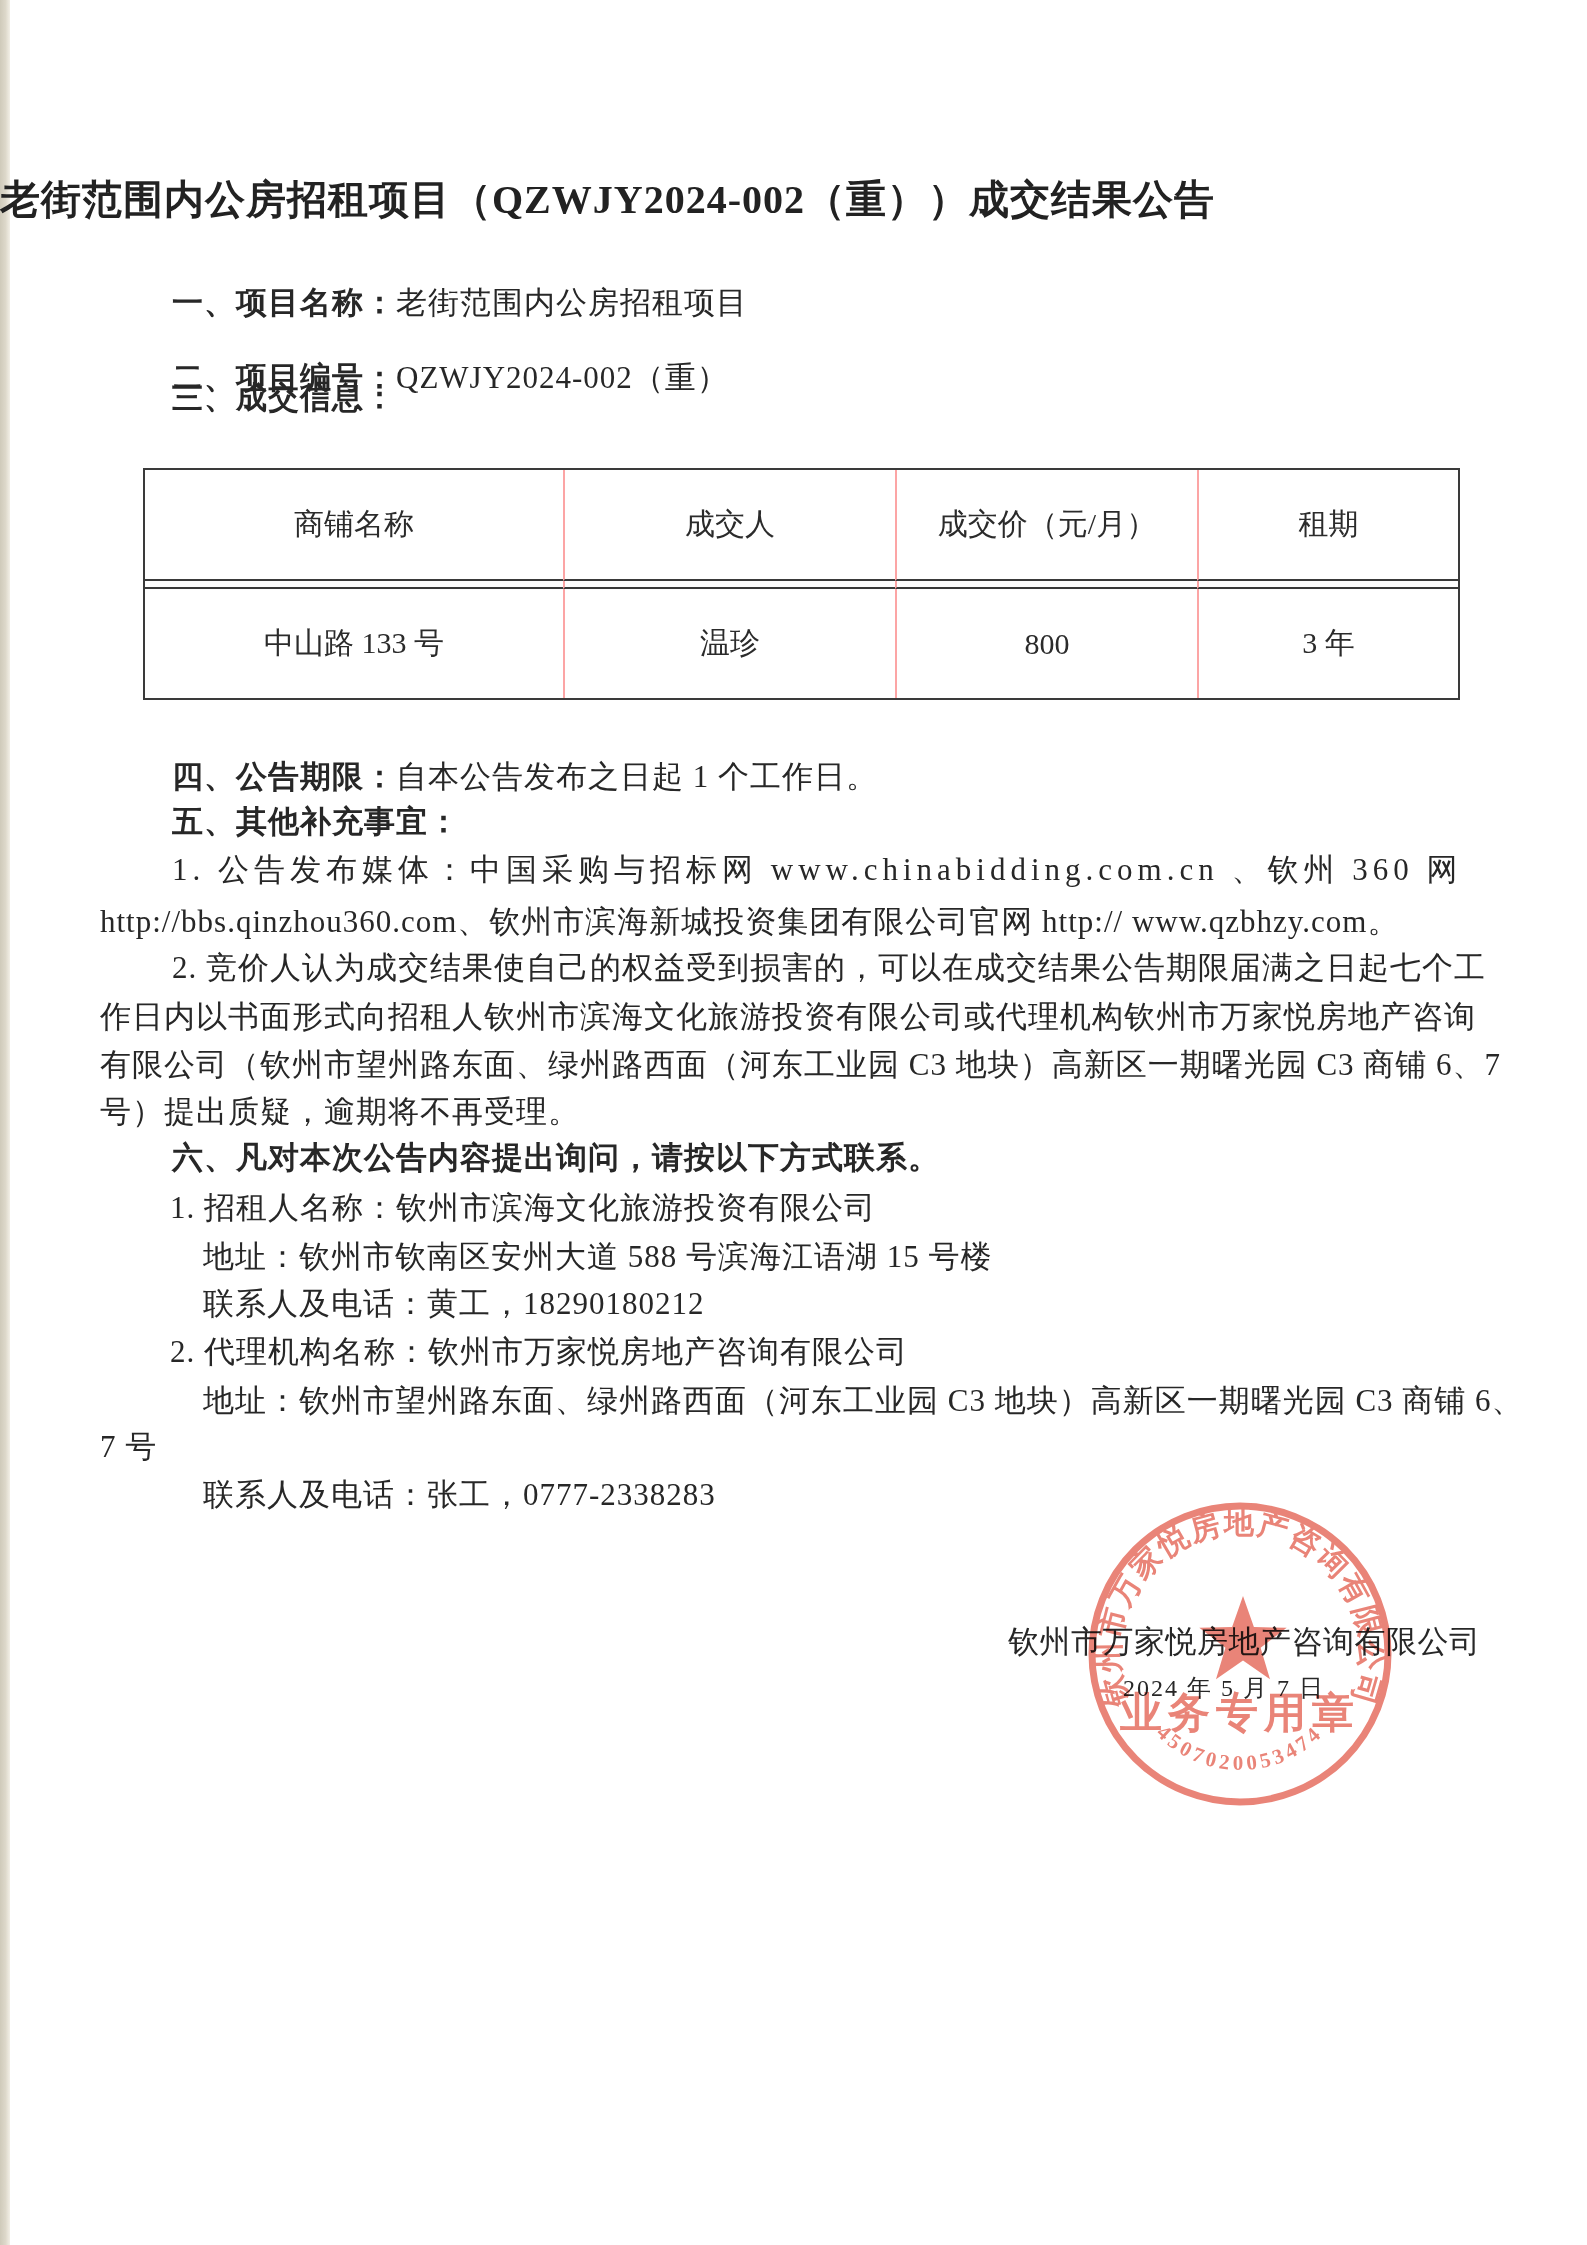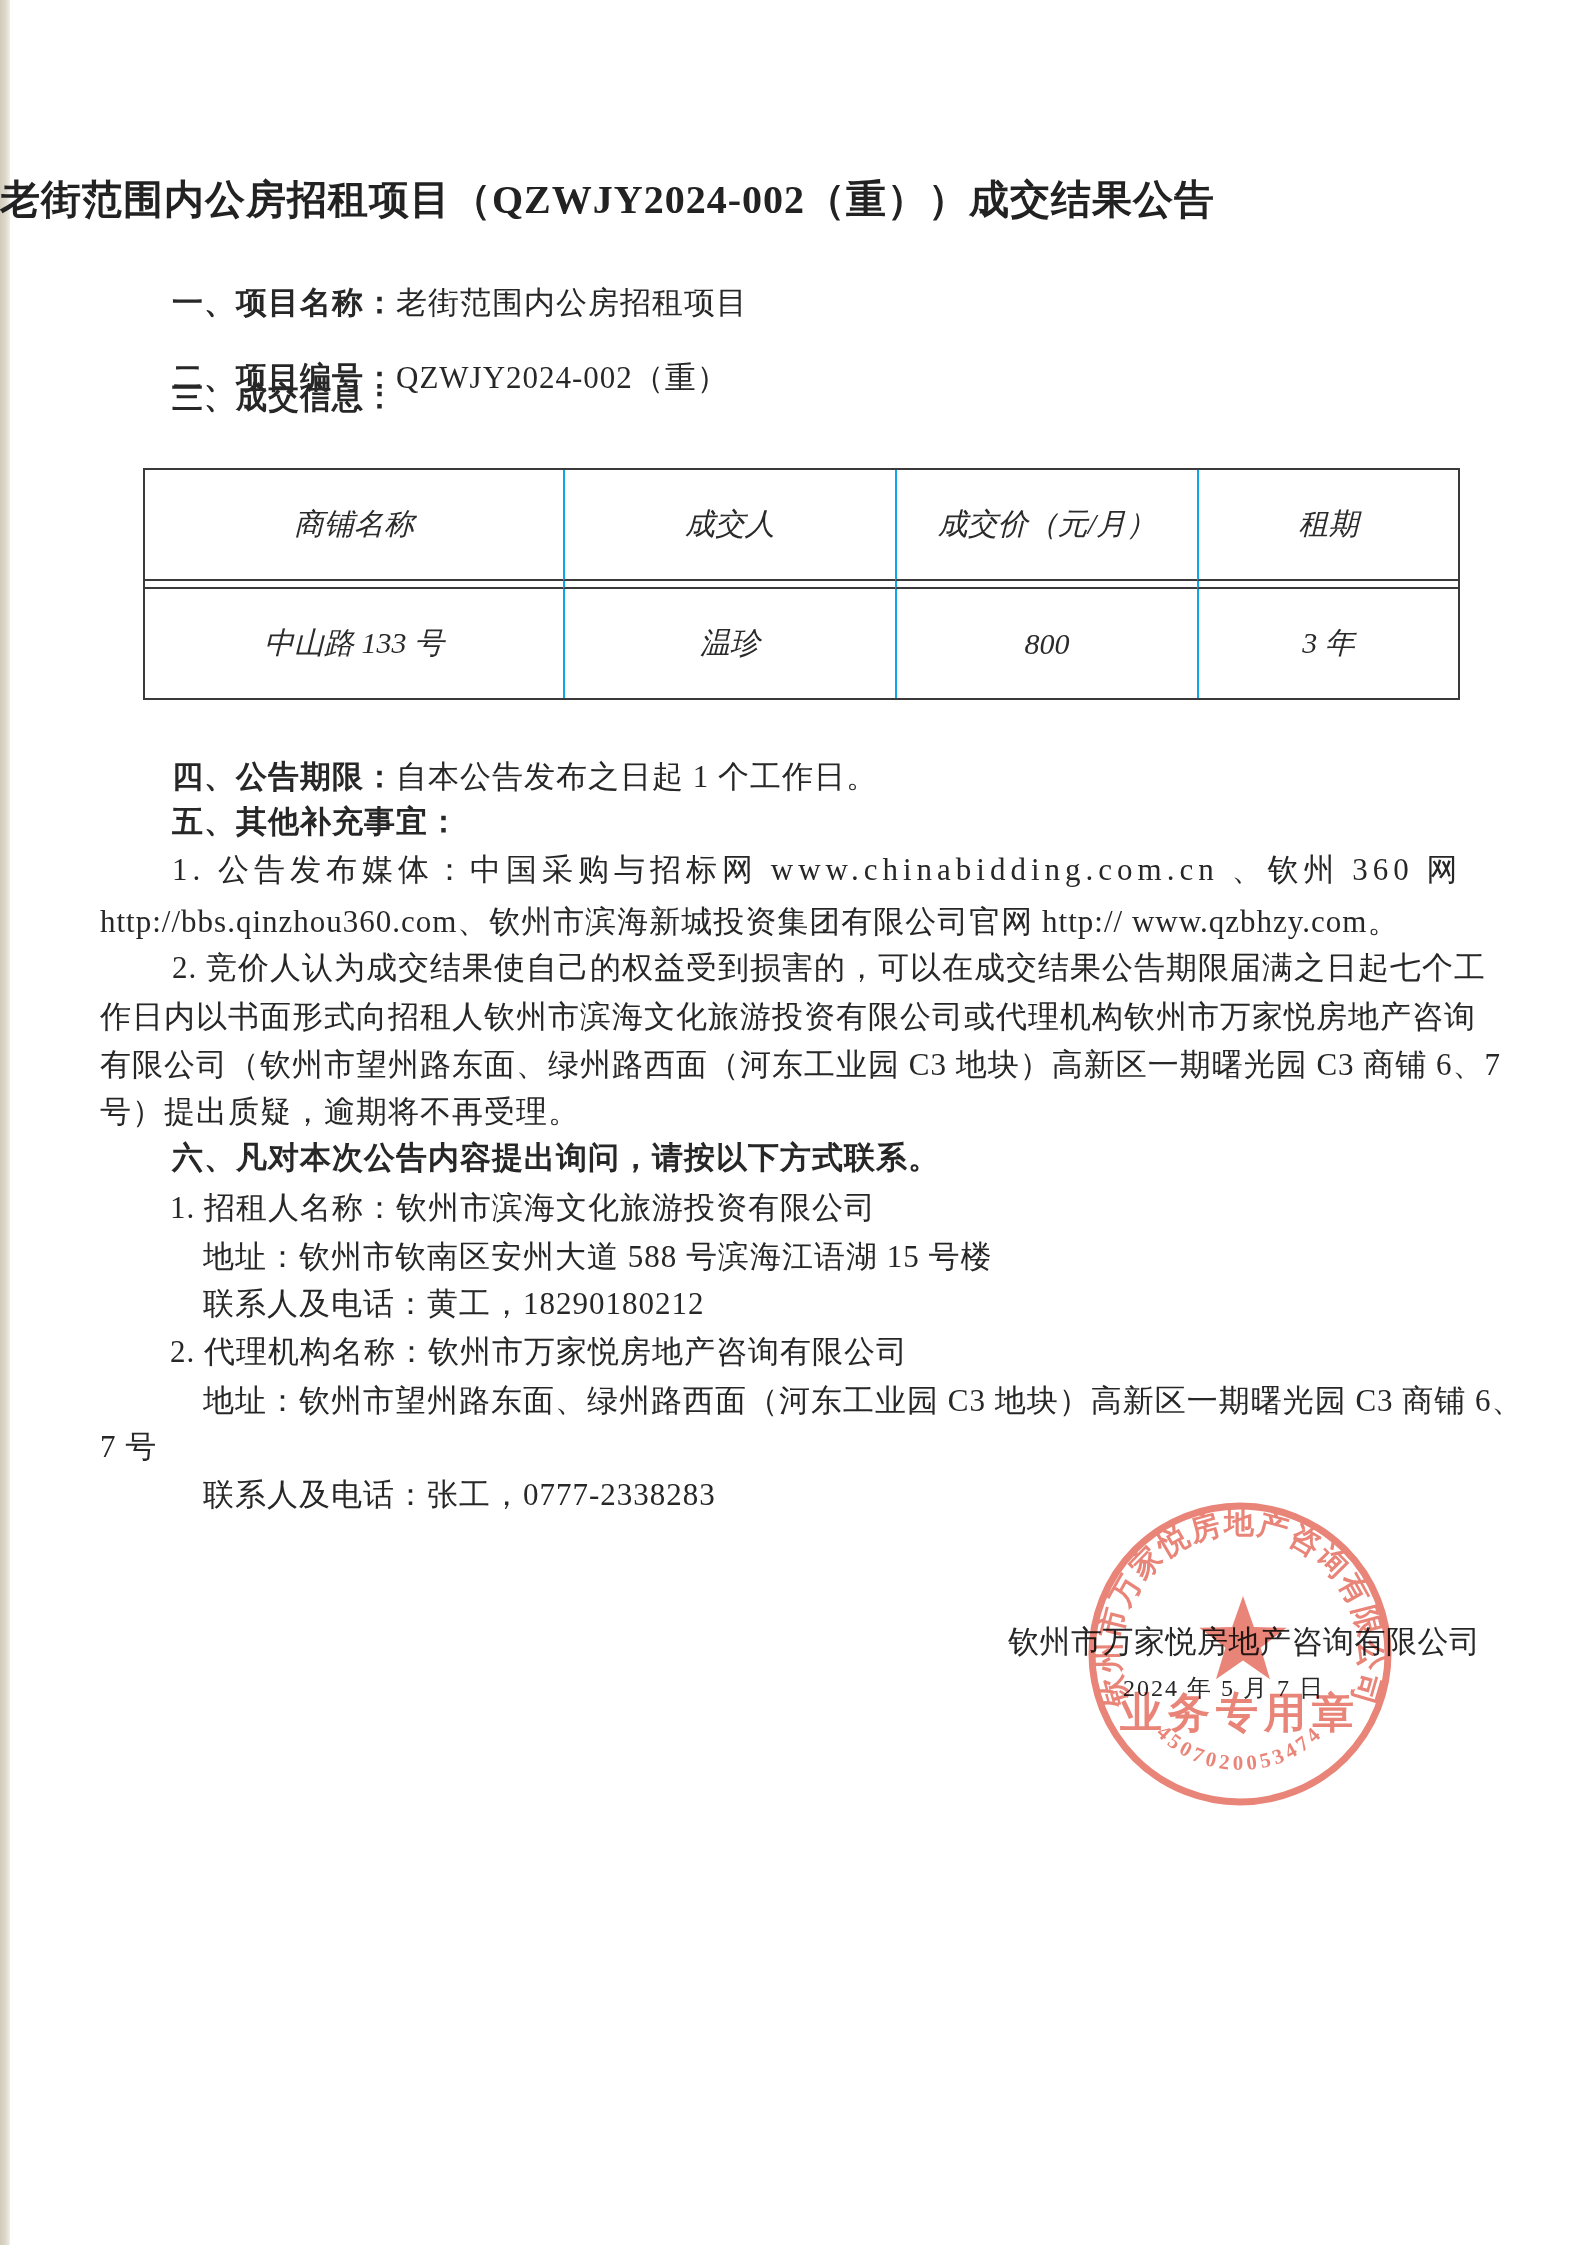--- a/index.html
+++ b/index.html
@@ -20,25 +20,24 @@
   .line{
     position:absolute;font-size:31px;line-height:42px;white-space:nowrap;
     letter-spacing:1px;color:#272727;
   }
   .lbl{font-weight:bold;}
   .stretch{letter-spacing:5px;}
   table.deal{
     position:absolute;left:143px;top:468px;width:1307px;height:232px;
     border-collapse:separate;border-spacing:0;border:2px solid #3a3a3a;
     table-layout:fixed;
-    font-style:italic;
   }
   table.deal td{
     text-align:center;vertical-align:middle;font-size:30px;color:#2b2b2b;
-    border-left:2px solid #0ea5e9;padding:0;
+    border-left:2px solid #fca5a5;padding:0;
   }
   table.deal td:first-child{border-left:none;}
   tr.hdr td{height:109px;border-bottom:2px solid #3a3a3a;}
   tr.gap td{height:6px;border-bottom:2px solid #3a3a3a;}
   tr.data td{height:109px;}
   .sig-company{
     position:absolute;top:1621px;left:1008px;font-size:31px;line-height:42px;
     white-space:nowrap;letter-spacing:0.5px;color:#272727;
   }
   .sig-date{

